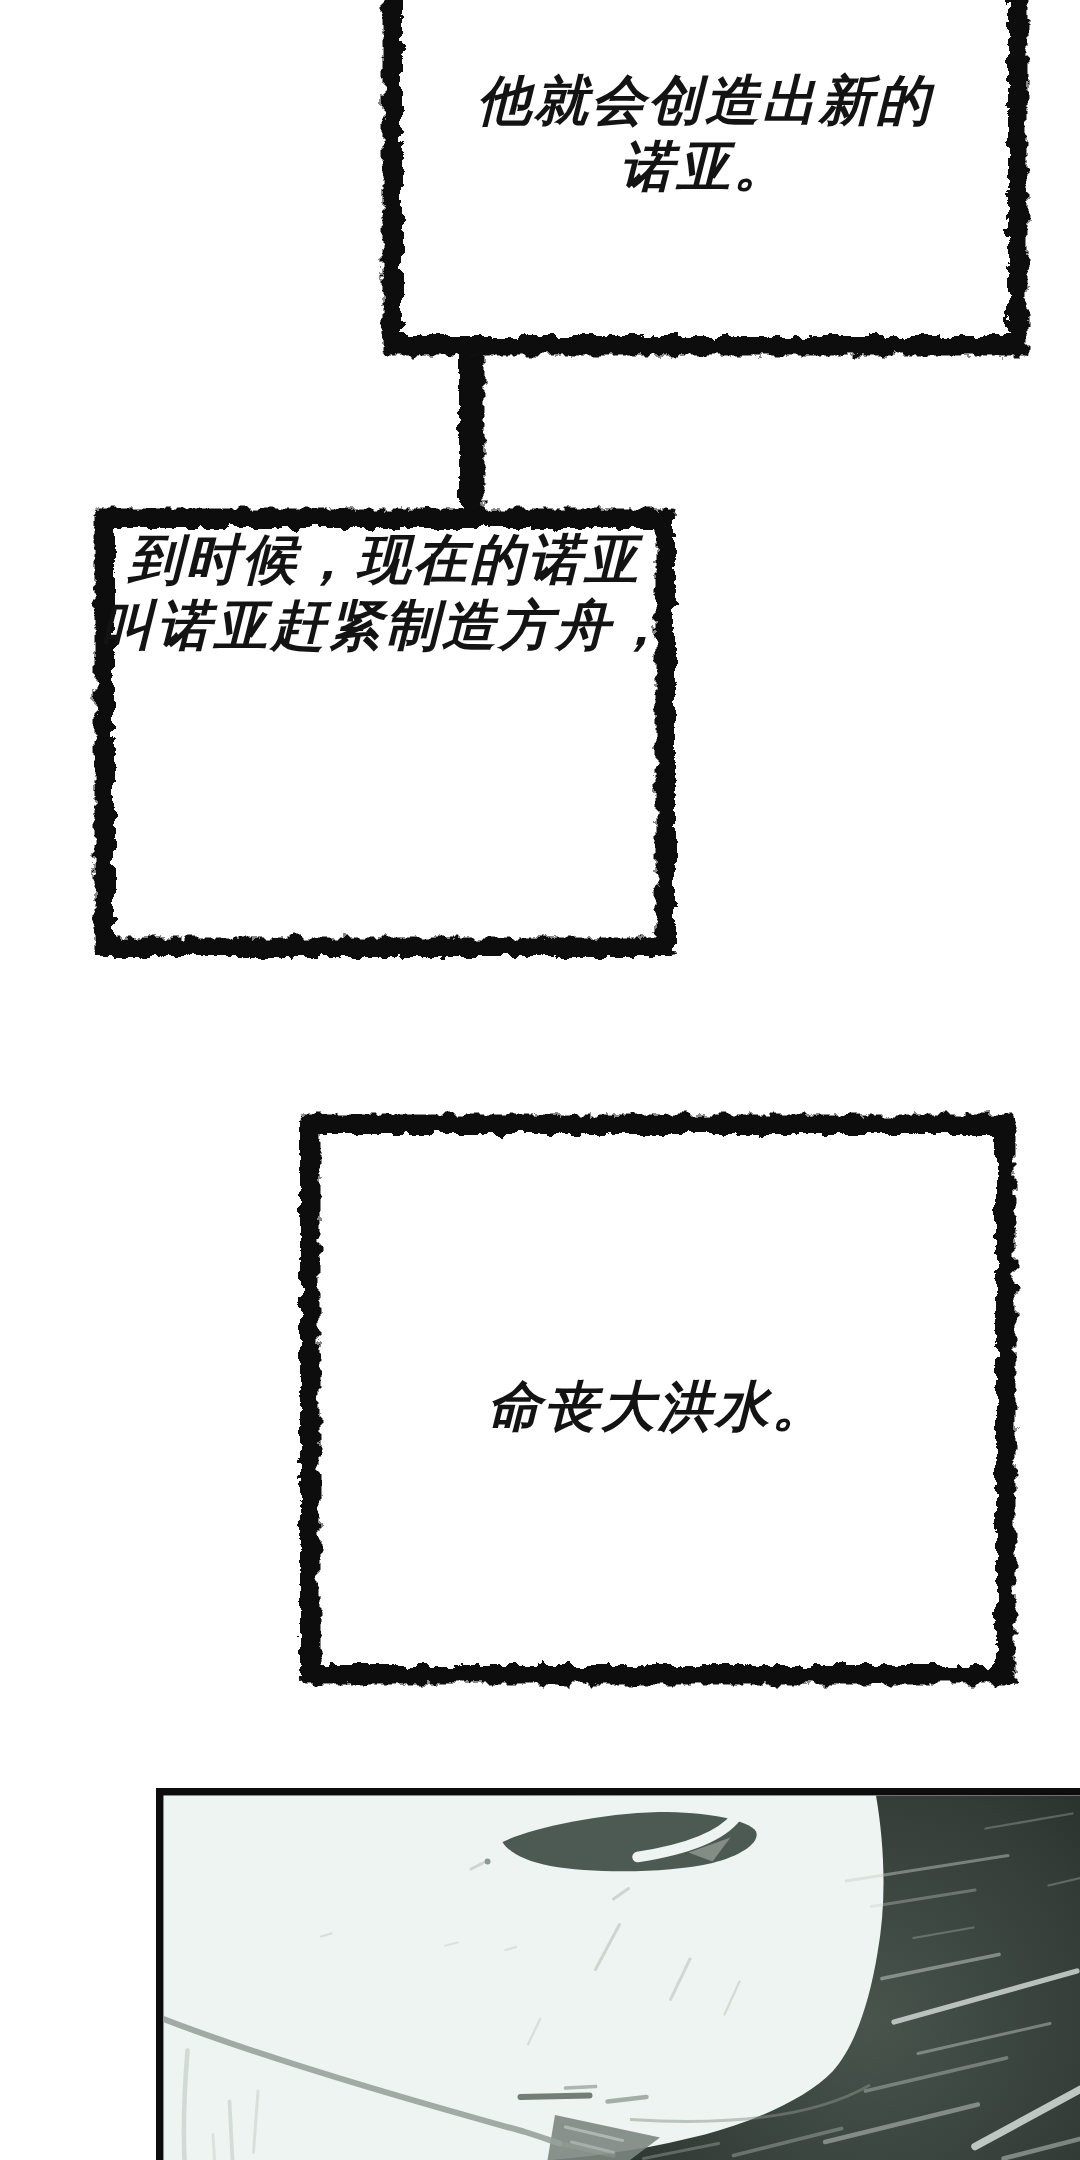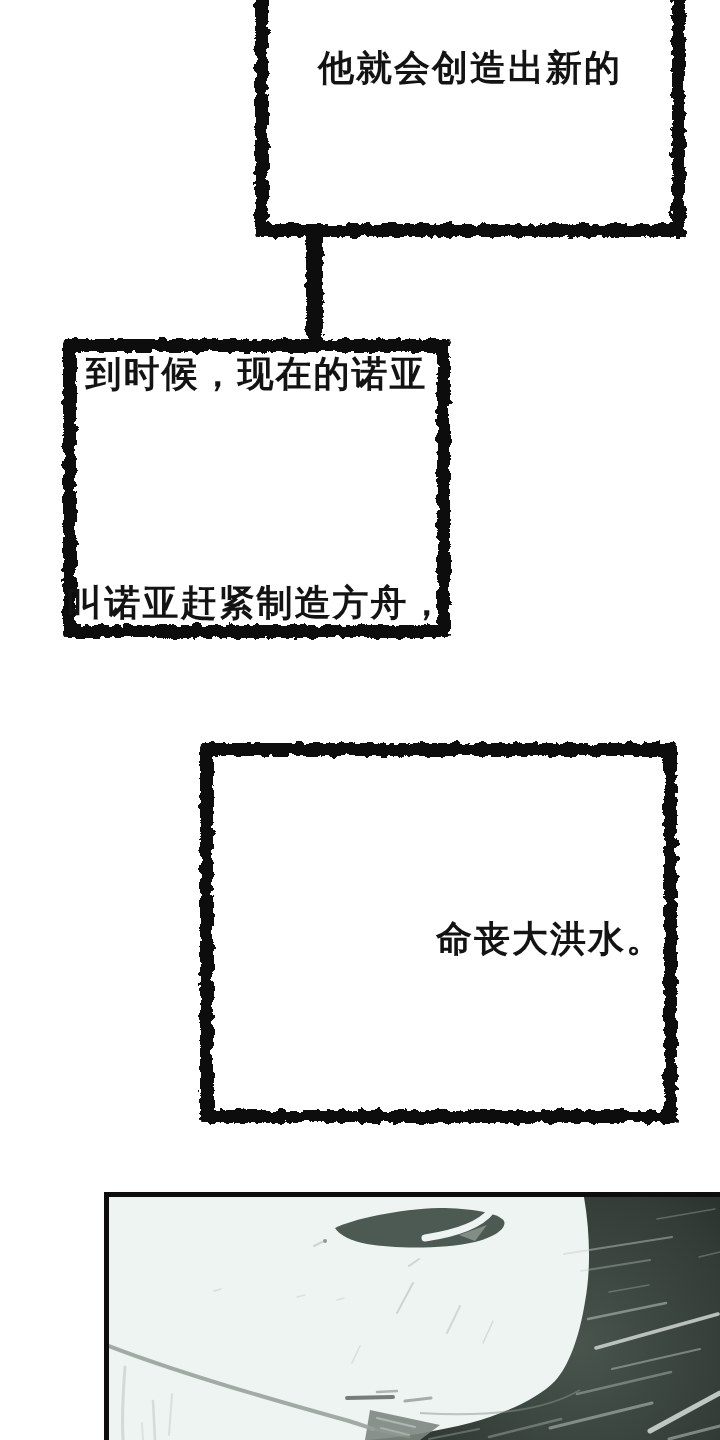--- a/index.html
+++ b/index.html
@@ -1,39 +1,39 @@
 <!DOCTYPE html>
 <html><head>
 <meta charset="utf-8">
 <style>
   html,body{margin:0;padding:0;}
   body{
     width:720px;height:1440px;background:#ffffff;overflow:hidden;position:relative;
     font-family:"DejaVu Sans",sans-serif;
   }
-  .page{position:absolute;left:0;top:0;width:578px;height:1440px;}
+  .page{position:absolute;left:0;top:0;width:578px;height:1440px;font-style:italic;}
   .connector{
     position:absolute;left:306px;top:222px;width:17px;height:133px;
     background:#101010;filter:url(#roughen);z-index:0;
   }
   .bubble{position:absolute;z-index:1;}
   .bubble-frame{
     position:absolute;left:0;top:0;right:0;bottom:0;
     border:13px solid #101010;background:#ffffff;border-radius:3px;
     filter:url(#roughen);box-sizing:border-box;
   }
   .bubble-text{
     position:absolute;left:13px;top:13px;right:13px;bottom:13px;
     display:flex;flex-direction:column;align-items:center;
     color:#131313;font-weight:700;font-size:36px;line-height:44px;
     letter-spacing:2px;text-align:center;white-space:nowrap;
   }
   .bubble1 .bubble-text{justify-content:flex-start;padding-top:91px;}
-  .bubble2 .bubble-text{justify-content:space-between;}
-  .bubble3 .bubble-text{justify-content:center;padding-top:12px;align-items:flex-end;}
+  .bubble2 .bubble-text{justify-content:flex-start;}
+  .bubble3 .bubble-text{justify-content:center;padding-top:12px;}
   .panel{
     position:absolute;left:104px;top:1192px;width:616px;height:248px;
     border-top:5px solid #0d0d0d;border-left:5px solid #0d0d0d;
     box-sizing:border-box;z-index:1;
   }
   .panel svg{display:block;width:611px;height:243px;}
   .defs-svg{position:absolute;width:0;height:0;}
 </style>
 </head>
 <body>
@@ -48,20 +48,21 @@
 </svg>
 
 <div class="page">
 
   <div class="connector"></div>
 
   <div class="bubble bubble1" style="left:255px;top:-58px;width:430px;height:295px;">
     <div class="bubble-frame"></div>
     <div class="bubble-text">
       <div>他就会创造出新的</div>
+      <div>诺亚。</div>
     </div>
   </div>
 
   <div class="bubble bubble2" style="left:63px;top:339px;width:387px;height:299px;">
     <div class="bubble-frame"></div>
     <div class="bubble-text">
       <div>到时候，现在的诺亚</div>
       <div>叫诺亚赶紧制造方舟，</div>
     </div>
   </div>

